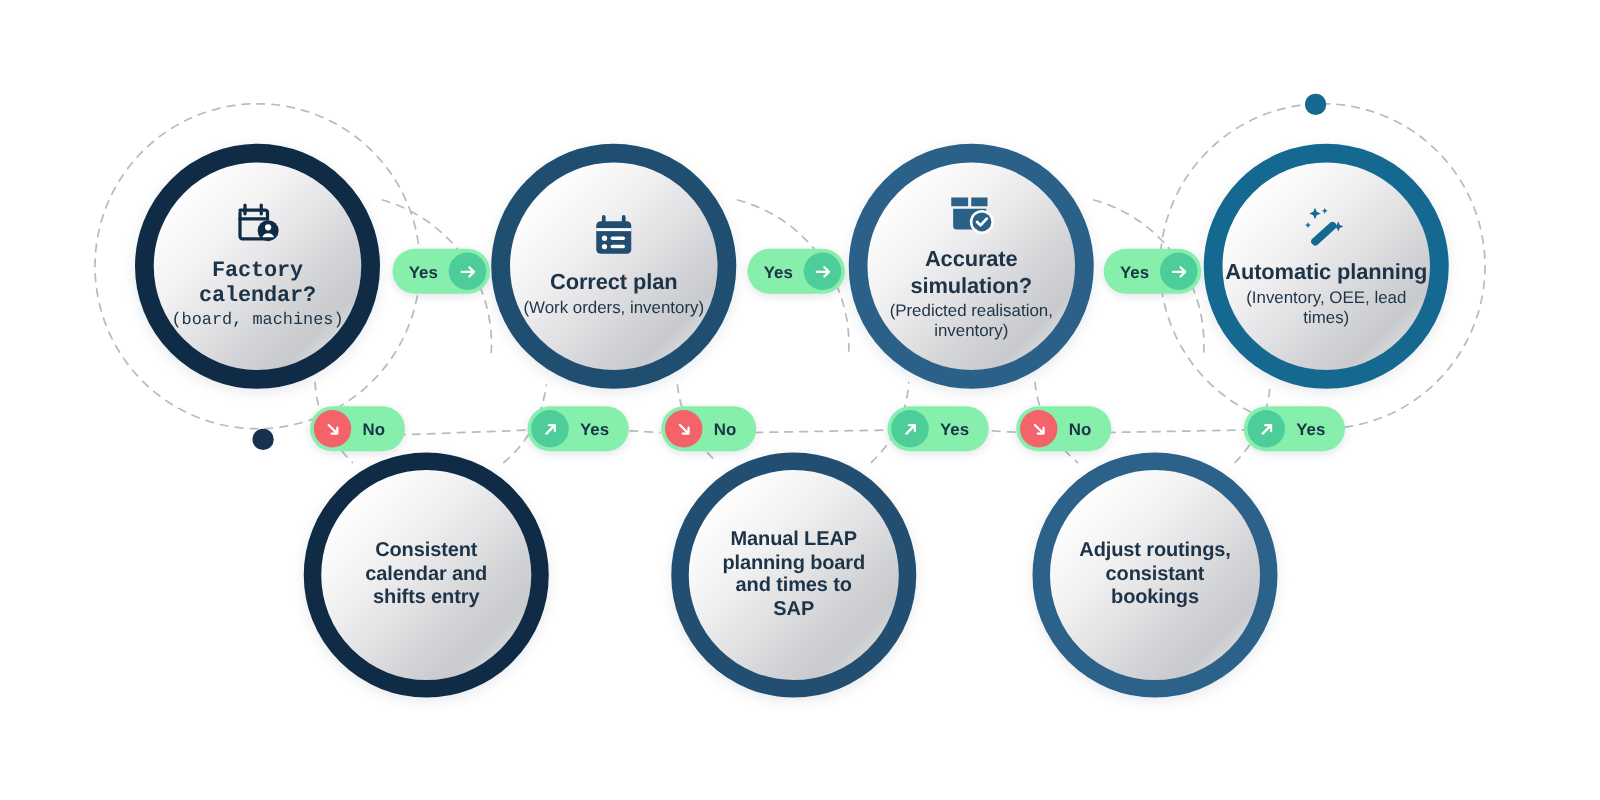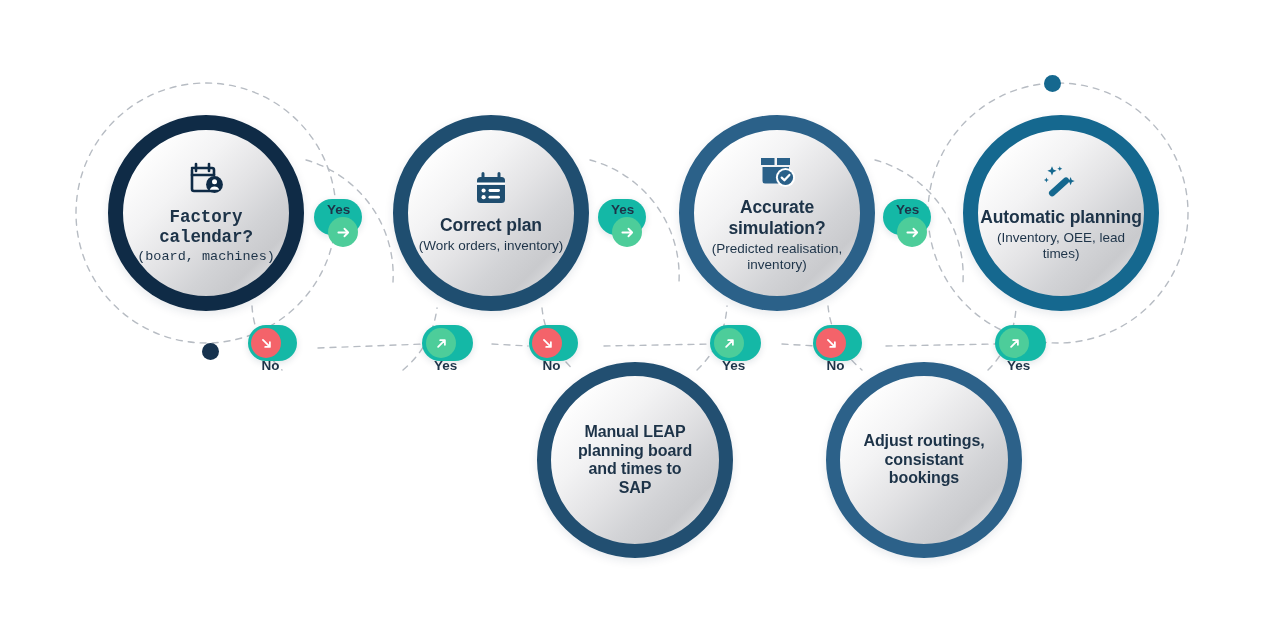--- a/index.html
+++ b/index.html
@@ -92,26 +92,25 @@
   .ring-steel2 { border: 14px solid #224f71; }
   .ring-blue2  { border: 14px solid #2c6189; justify-content: center; }
 
   
   .pill {
     position: absolute;
     display: flex;
     align-items: center;
     height: 36px;
     border-radius: 18px;
-    background: #14b8a6;
+    background: #86efac;
     box-shadow: 0 2px 7px rgba(15,43,70,0.13);
     padding: 0;
     box-sizing: border-box;
     z-index: 5;
-    flex-direction: column;
   }
   .pill .pill-label {
     font-size: 13.5px;
     font-weight: bold;
     color: #1d3348;
     white-space: nowrap;
   }
   .pill-badge {
     width: 30px;
     height: 30px;
@@ -238,20 +237,23 @@
         <path d="M4.5 13 H31 V27 a2.5 2.5 0 0 1 -2.5 2.5 H7 A2.5 2.5 0 0 1 4.5 27 Z" fill="#2b6189"></path>
         <circle cx="27.5" cy="23.5" r="9.6" fill="#ffffff"></circle>
         <circle cx="27.5" cy="23.5" r="7.6" fill="#2b6189"></circle>
         <path d="M23.7 23.6 L26.4 26.3 L31.4 20.9" fill="none" stroke="#ffffff" stroke-width="2.2" stroke-linecap="round" stroke-linejoin="round"></path>
       </svg>
     </span>
     <span class="node-title">Accurate simulation?</span>
     <span class="node-sub">(Predicted realisation, inventory)</span>
   </div>
 
+  <div class="node bottom ring-navy2" style="left:243px;">
+    <span class="node-title">Consistent calendar and shifts entry</span>
+  </div>
 
   <div class="node bottom ring-steel2" style="left:537px;">
     <span class="node-title">Manual LEAP planning board and times to SAP</span>
   </div>
 
   <div class="node bottom ring-blue2" style="left:826px;">
     <span class="node-title">Adjust routings, consistant bookings</span>
   </div>
 
   <div class="pill text-first" style="left:314px; top:199px;">

